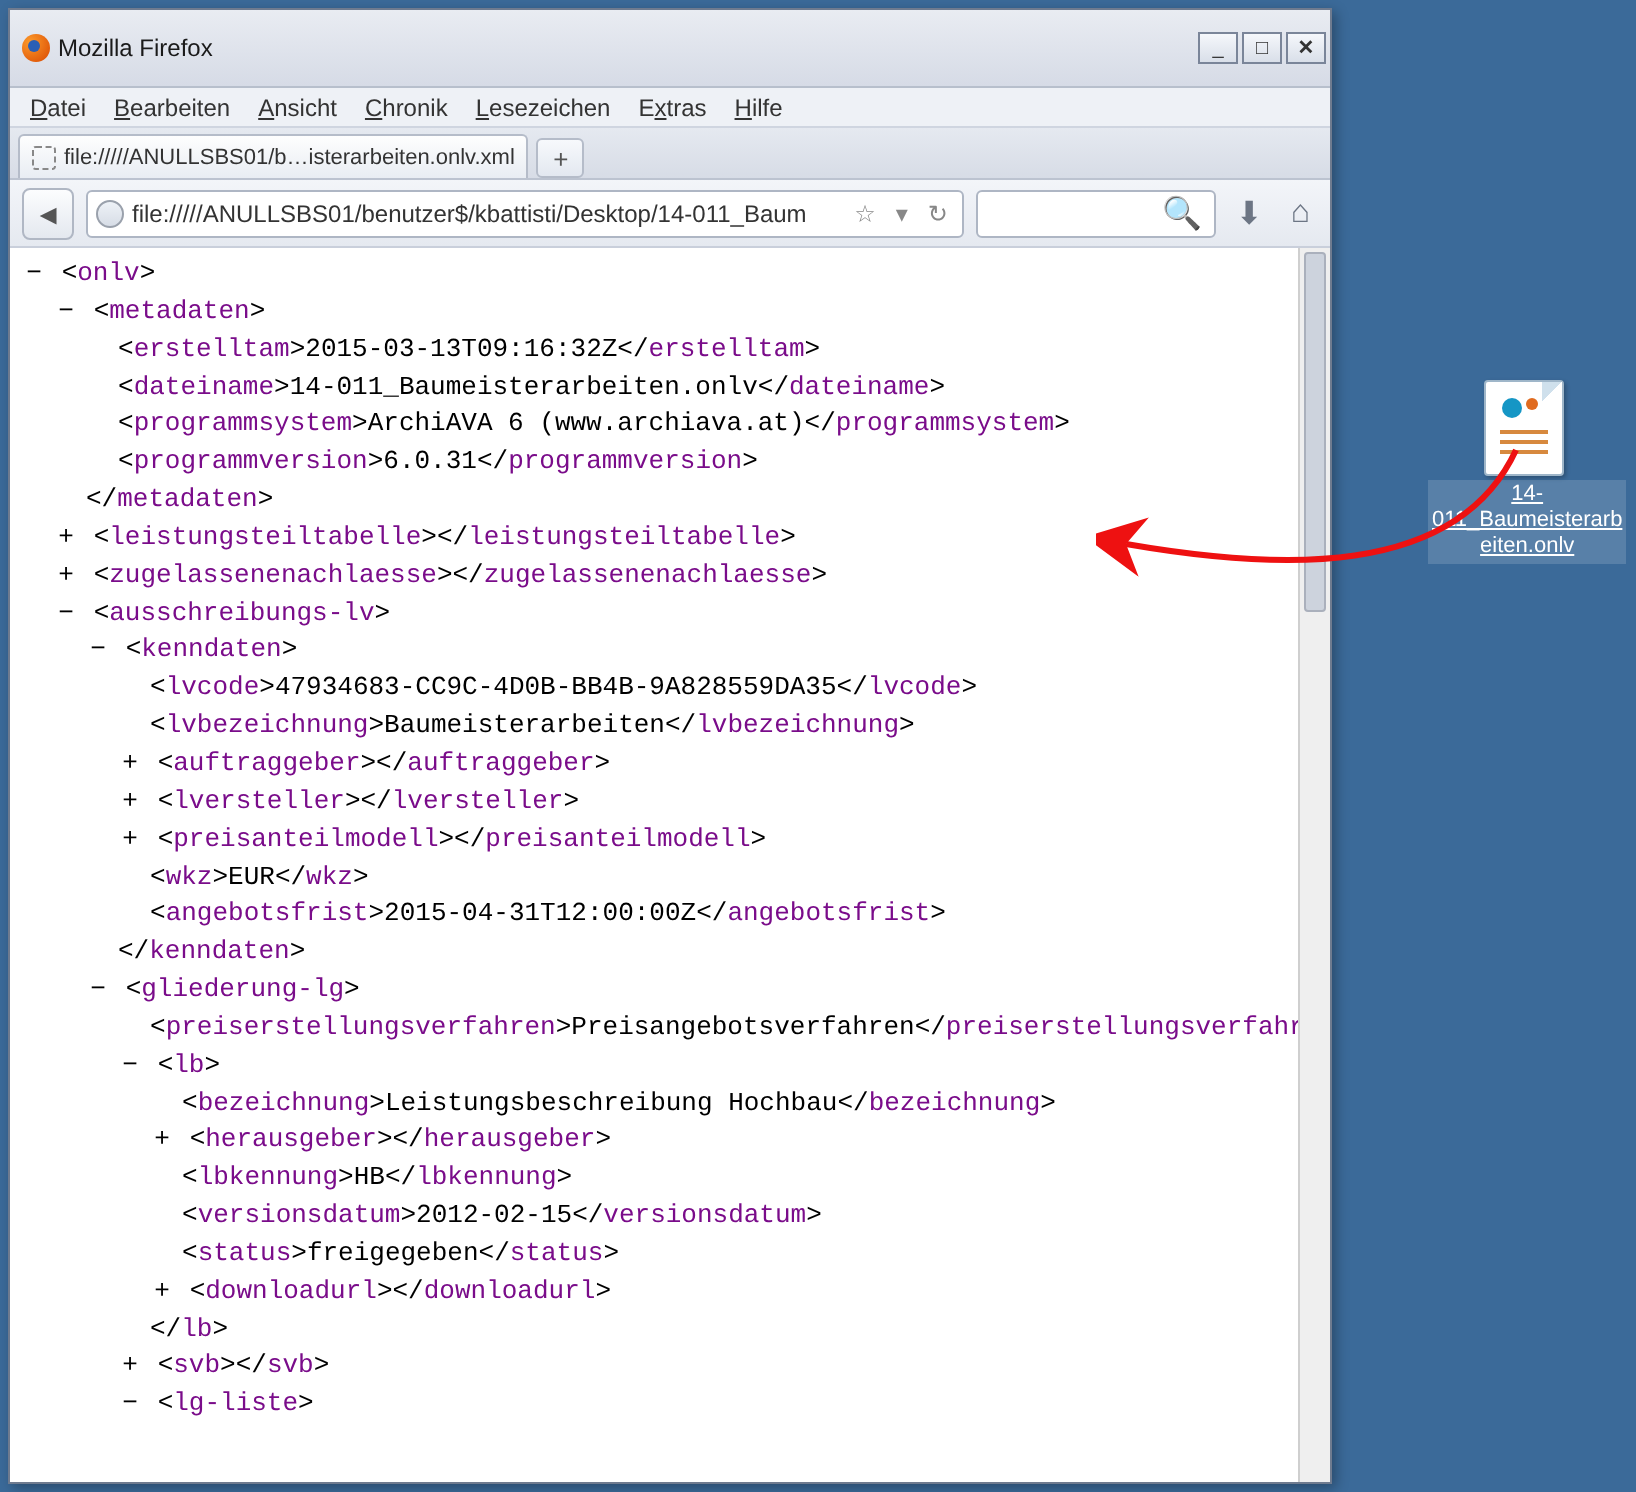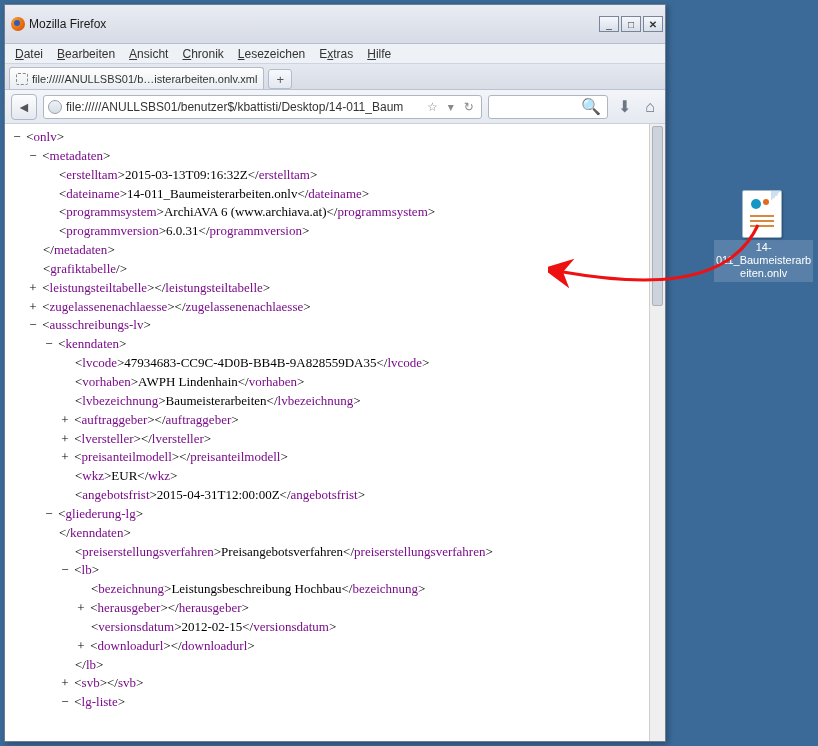--- a/index.html
+++ b/index.html
@@ -123,21 +123,21 @@
   .urlbar .urltext{flex:1;white-space:nowrap;overflow:hidden;}
   .urlbar .ctrl{color:#888;font-size:12px;padding:0 3px;}
   .searchbox{
     width:120px;height:24px;border:1px solid #aeb6c4;border-radius:3px;
     background:#fff;display:flex;align-items:center;justify-content:flex-end;
     padding:0 6px;color:#888;
   }
   .tool-icon{ color:#6c7584; font-size:16px; padding:0 4px;}
   .content {
     flex:1; overflow:auto;
-    font-family: Liberation Serif, serif;
+    font-family: Liberation Mono, monospace;
     font-size: 13px;
     line-height: 1.45;
     padding: 4px 2px 4px 4px;
     position:relative;
   }
   .content .row { white-space: nowrap; }
   .toggle { color:#000; display:inline-block; width:12px; text-align:center;}
   .txt { color:#000; }
   .tag { color:#7a0c8a; }
   .b { color:#000; }
@@ -168,21 +168,21 @@
     position:absolute;left:8px;top:8px;width:10px;height:10px;border-radius:50%;
     background:#1596c5;
   }
   .desktop-file .icon .dot2{
     position:absolute;left:20px;top:8px;width:6px;height:6px;border-radius:50%;
     background:#e06b1f;
   }
   .desktop-file .icon .ln{position:absolute;left:7px;right:7px;height:2px;background:#d7893e;}
   .desktop-file .label{
     background:rgba(255,255,255,.15);
-    display:inline-block;padding:1px 2px;line-height:1.2;
+    display:inline-block;padding:1px 2px;line-height:1.2;text-decoration:underline;
   }
   
   .arrow-svg{position:absolute;left:548px;top:210px;pointer-events:none;}
 </style>
 </head>
 <body>
 
 <div class="window">
   <div class="titlebar">
     <div class="ff-icon"></div>
@@ -231,40 +231,40 @@
         <div class="thumb"></div>
       </div>
 
 <div class="row" style="padding-left:2px"><span class="toggle">−</span> <span class="b">&lt;</span><span class="tag">onlv</span><span class="b">&gt;</span></div>
 <div class="row" style="padding-left:18px"><span class="toggle">−</span> <span class="b">&lt;</span><span class="tag">metadaten</span><span class="b">&gt;</span></div>
 <div class="row" style="padding-left:50px"><span class="b">&lt;</span><span class="tag">erstelltam</span><span class="b">&gt;</span><span class="txt">2015-03-13T09:16:32Z</span><span class="b">&lt;/</span><span class="tag">erstelltam</span><span class="b">&gt;</span></div>
 <div class="row" style="padding-left:50px"><span class="b">&lt;</span><span class="tag">dateiname</span><span class="b">&gt;</span><span class="txt">14-011_Baumeisterarbeiten.onlv</span><span class="b">&lt;/</span><span class="tag">dateiname</span><span class="b">&gt;</span></div>
 <div class="row" style="padding-left:50px"><span class="b">&lt;</span><span class="tag">programmsystem</span><span class="b">&gt;</span><span class="txt">ArchiAVA 6 (www.archiava.at)</span><span class="b">&lt;/</span><span class="tag">programmsystem</span><span class="b">&gt;</span></div>
 <div class="row" style="padding-left:50px"><span class="b">&lt;</span><span class="tag">programmversion</span><span class="b">&gt;</span><span class="txt">6.0.31</span><span class="b">&lt;/</span><span class="tag">programmversion</span><span class="b">&gt;</span></div>
 <div class="row" style="padding-left:34px"><span class="b">&lt;/</span><span class="tag">metadaten</span><span class="b">&gt;</span></div>
-<div class="row" style="padding-left:34px"><span class="b">&lt;</span><span class="tag">grafiktabelle</span><span class="b">/&gt;</span></div>
 <div class="row" style="padding-left:18px"><span class="toggle">+</span> <span class="b">&lt;</span><span class="tag">leistungsteiltabelle</span><span class="b">&gt;&lt;/</span><span class="tag">leistungsteiltabelle</span><span class="b">&gt;</span></div>
 <div class="row" style="padding-left:18px"><span class="toggle">+</span> <span class="b">&lt;</span><span class="tag">zugelassenenachlaesse</span><span class="b">&gt;&lt;/</span><span class="tag">zugelassenenachlaesse</span><span class="b">&gt;</span></div>
 <div class="row" style="padding-left:18px"><span class="toggle">−</span> <span class="b">&lt;</span><span class="tag">ausschreibungs-lv</span><span class="b">&gt;</span></div>
 <div class="row" style="padding-left:34px"><span class="toggle">−</span> <span class="b">&lt;</span><span class="tag">kenndaten</span><span class="b">&gt;</span></div>
 <div class="row" style="padding-left:66px"><span class="b">&lt;</span><span class="tag">lvcode</span><span class="b">&gt;</span><span class="txt">47934683-CC9C-4D0B-BB4B-9A828559DA35</span><span class="b">&lt;/</span><span class="tag">lvcode</span><span class="b">&gt;</span></div>
-<div class="row" style="padding-left:66px"><span class="b">&lt;</span><span class="tag">vorhaben</span><span class="b">&gt;</span><span class="txt">AWPH Lindenhain</span><span class="b">&lt;/</span><span class="tag">vorhaben</span><span class="b">&gt;</span></div>
 <div class="row" style="padding-left:66px"><span class="b">&lt;</span><span class="tag">lvbezeichnung</span><span class="b">&gt;</span><span class="txt">Baumeisterarbeiten</span><span class="b">&lt;/</span><span class="tag">lvbezeichnung</span><span class="b">&gt;</span></div>
 <div class="row" style="padding-left:50px"><span class="toggle">+</span> <span class="b">&lt;</span><span class="tag">auftraggeber</span><span class="b">&gt;&lt;/</span><span class="tag">auftraggeber</span><span class="b">&gt;</span></div>
 <div class="row" style="padding-left:50px"><span class="toggle">+</span> <span class="b">&lt;</span><span class="tag">lversteller</span><span class="b">&gt;&lt;/</span><span class="tag">lversteller</span><span class="b">&gt;</span></div>
 <div class="row" style="padding-left:50px"><span class="toggle">+</span> <span class="b">&lt;</span><span class="tag">preisanteilmodell</span><span class="b">&gt;&lt;/</span><span class="tag">preisanteilmodell</span><span class="b">&gt;</span></div>
 <div class="row" style="padding-left:66px"><span class="b">&lt;</span><span class="tag">wkz</span><span class="b">&gt;</span><span class="txt">EUR</span><span class="b">&lt;/</span><span class="tag">wkz</span><span class="b">&gt;</span></div>
 <div class="row" style="padding-left:66px"><span class="b">&lt;</span><span class="tag">angebotsfrist</span><span class="b">&gt;</span><span class="txt">2015-04-31T12:00:00Z</span><span class="b">&lt;/</span><span class="tag">angebotsfrist</span><span class="b">&gt;</span></div>
+<div class="row" style="padding-left:50px"><span class="b">&lt;/</span><span class="tag">kenndaten</span><span class="b">&gt;</span></div>
 <div class="row" style="padding-left:34px"><span class="toggle">−</span> <span class="b">&lt;</span><span class="tag">gliederung-lg</span><span class="b">&gt;</span></div>
-<div class="row" style="padding-left:50px"><span class="b">&lt;/</span><span class="tag">kenndaten</span><span class="b">&gt;</span></div>
 <div class="row" style="padding-left:66px"><span class="b">&lt;</span><span class="tag">preiserstellungsverfahren</span><span class="b">&gt;</span><span class="txt">Preisangebotsverfahren</span><span class="b">&lt;/</span><span class="tag">preiserstellungsverfahren</span><span class="b">&gt;</span></div>
 <div class="row" style="padding-left:50px"><span class="toggle">−</span> <span class="b">&lt;</span><span class="tag">lb</span><span class="b">&gt;</span></div>
 <div class="row" style="padding-left:82px"><span class="b">&lt;</span><span class="tag">bezeichnung</span><span class="b">&gt;</span><span class="txt">Leistungsbeschreibung Hochbau</span><span class="b">&lt;/</span><span class="tag">bezeichnung</span><span class="b">&gt;</span></div>
 <div class="row" style="padding-left:66px"><span class="toggle">+</span> <span class="b">&lt;</span><span class="tag">herausgeber</span><span class="b">&gt;&lt;/</span><span class="tag">herausgeber</span><span class="b">&gt;</span></div>
+<div class="row" style="padding-left:82px"><span class="b">&lt;</span><span class="tag">lbkennung</span><span class="b">&gt;</span><span class="txt">HB</span><span class="b">&lt;/</span><span class="tag">lbkennung</span><span class="b">&gt;</span></div>
 <div class="row" style="padding-left:82px"><span class="b">&lt;</span><span class="tag">versionsdatum</span><span class="b">&gt;</span><span class="txt">2012-02-15</span><span class="b">&lt;/</span><span class="tag">versionsdatum</span><span class="b">&gt;</span></div>
+<div class="row" style="padding-left:82px"><span class="b">&lt;</span><span class="tag">status</span><span class="b">&gt;</span><span class="txt">freigegeben</span><span class="b">&lt;/</span><span class="tag">status</span><span class="b">&gt;</span></div>
 <div class="row" style="padding-left:66px"><span class="toggle">+</span> <span class="b">&lt;</span><span class="tag">downloadurl</span><span class="b">&gt;&lt;/</span><span class="tag">downloadurl</span><span class="b">&gt;</span></div>
 <div class="row" style="padding-left:66px"><span class="b">&lt;/</span><span class="tag">lb</span><span class="b">&gt;</span></div>
 <div class="row" style="padding-left:50px"><span class="toggle">+</span> <span class="b">&lt;</span><span class="tag">svb</span><span class="b">&gt;&lt;/</span><span class="tag">svb</span><span class="b">&gt;</span></div>
 <div class="row" style="padding-left:50px"><span class="toggle">−</span> <span class="b">&lt;</span><span class="tag">lg-liste</span><span class="b">&gt;</span></div>
 
   </div>
 </div>
 
 <div class="desktop-file">
   <div class="icon">

